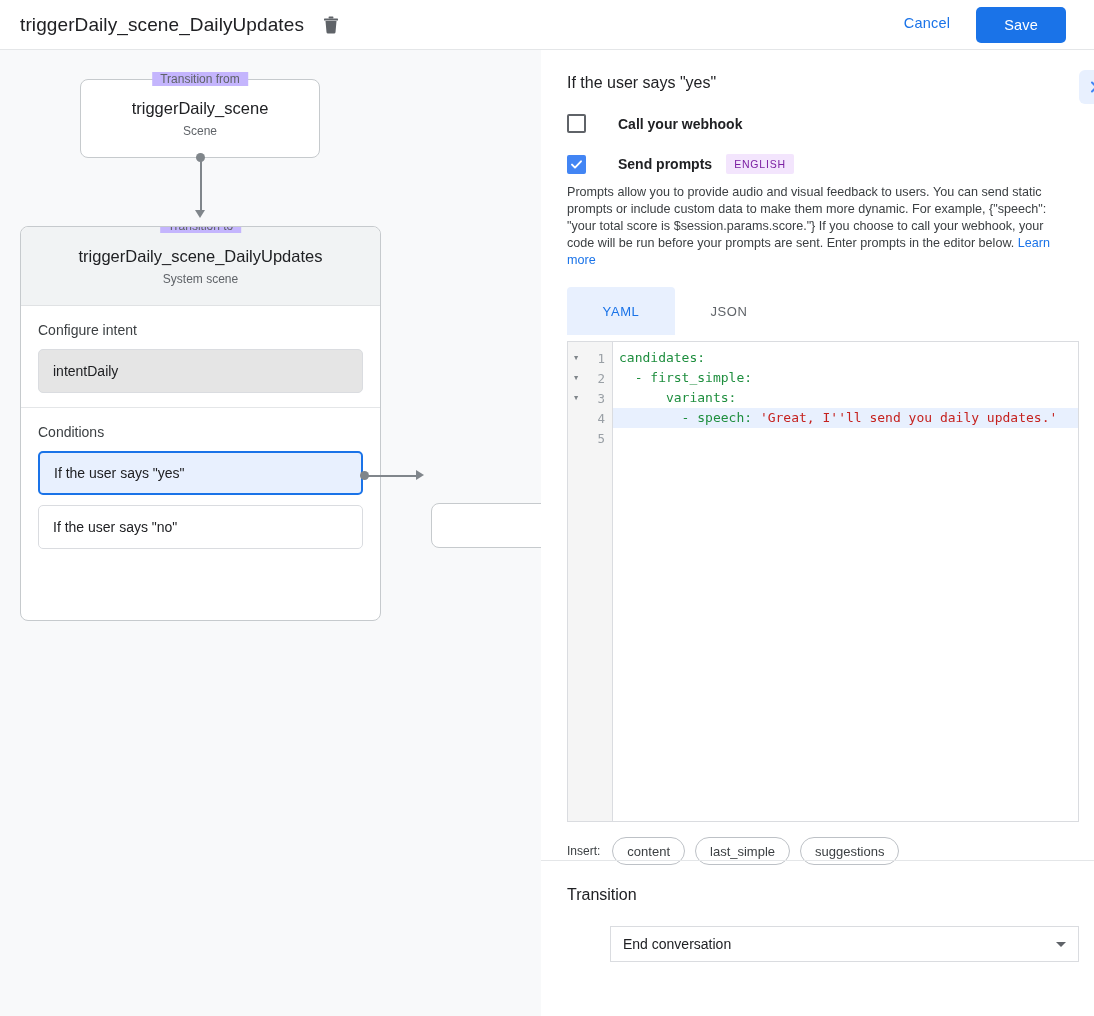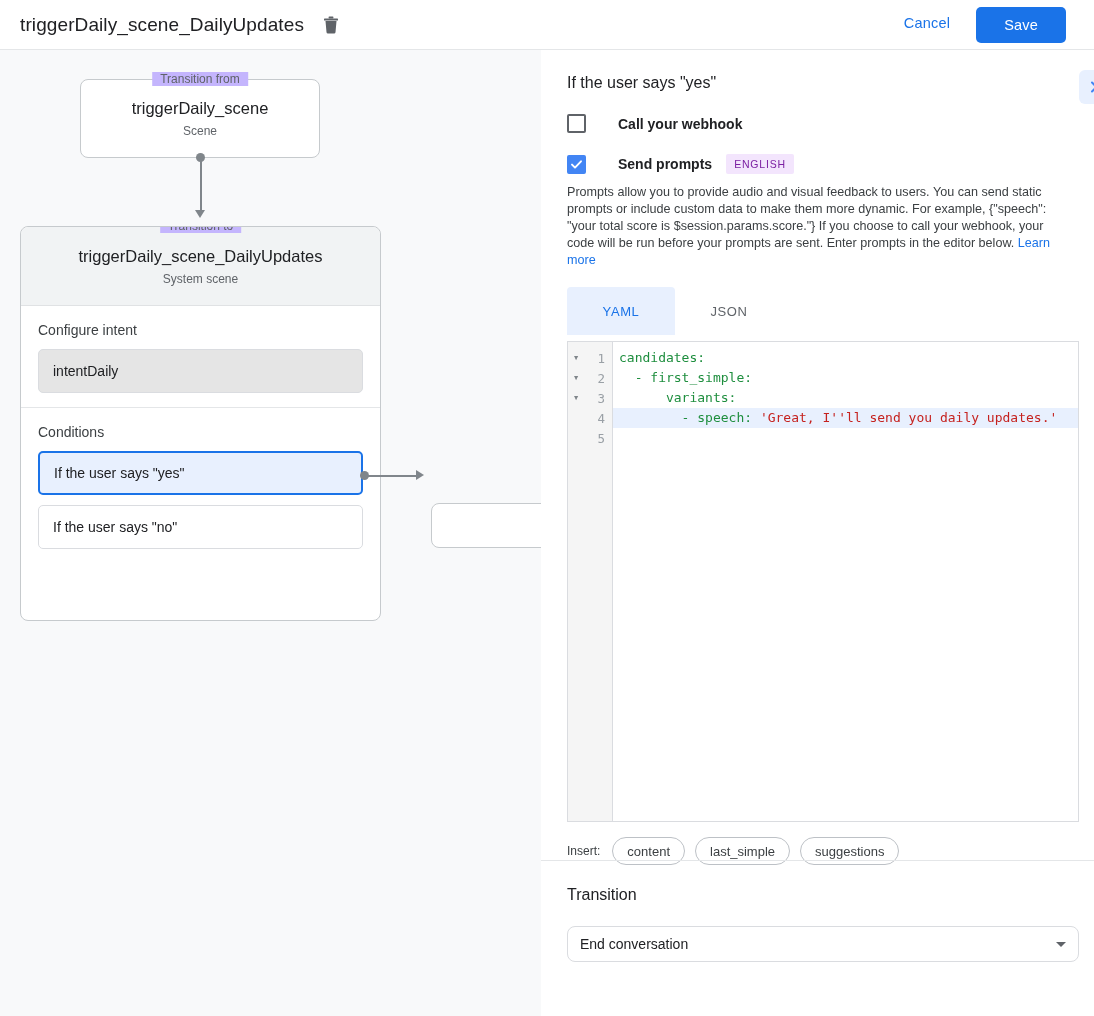--- a/index.html
+++ b/index.html
@@ -190,23 +190,23 @@
     font-family: inherit;
   }
 
   .section-divider {
     position: absolute; left: 0; top: 810px; width: 553px; height: 1px;
     background: #e4e6e8;
   }
   .transition-block { position: absolute; left: 26px; top: 836px; width: 512px; }
   .trans-title { font-size: 16px; color: #202124; }
   .select-box {
-    margin-top: 22px; border: 1px solid #dadce0; border-radius: 8px; height: 36px;
+    margin-top: 22px; border: 1px solid #dadce0; border-radius: 0; height: 36px;
     display: flex; align-items: center; padding: 0 12px; font-size: 14px;
-    color: #202124; cursor: pointer; background: #fff;
+    color: #202124; cursor: pointer; background: #fff; margin-left: 43px;
   }
   .caret {
     margin-left: auto; width: 0; height: 0;
     border-left: 5px solid transparent; border-right: 5px solid transparent;
     border-top: 5px solid #5f6368;
   }
 </style>
 </head>
 <body>
 

